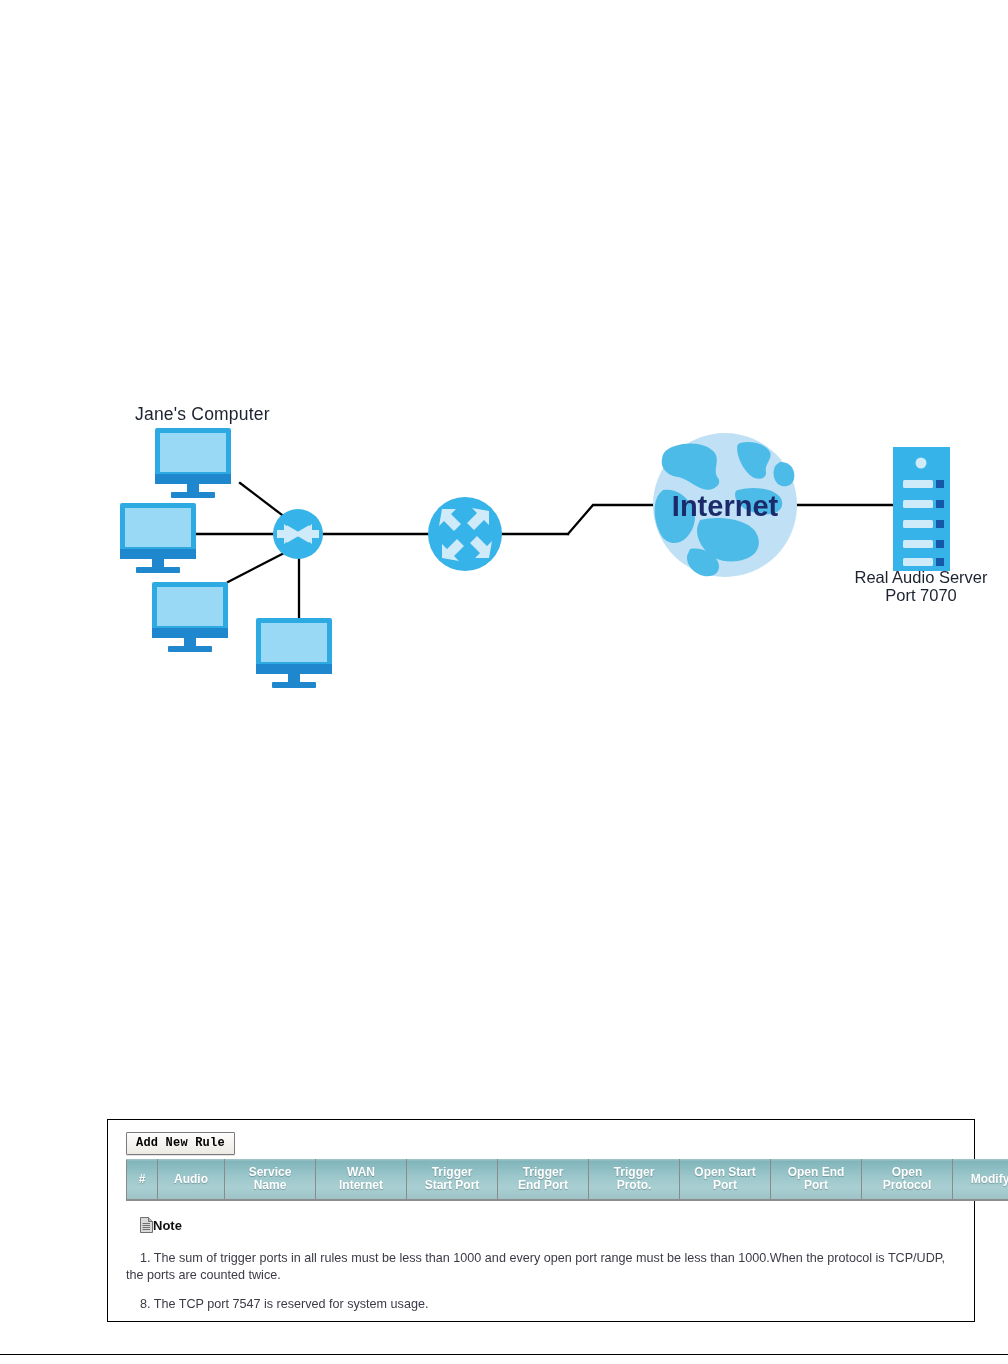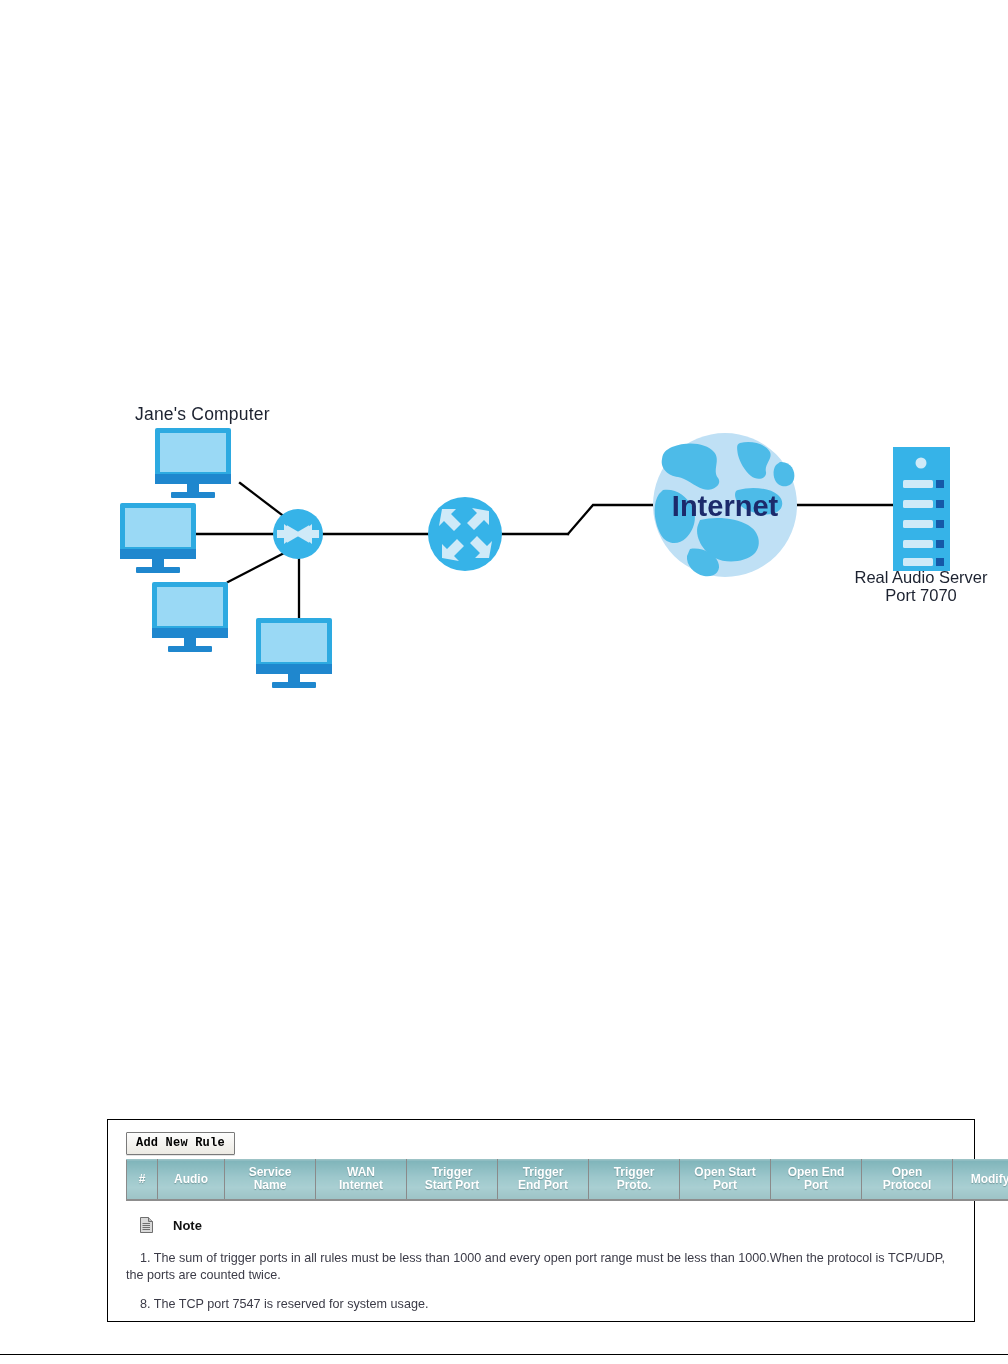--- a/index.html
+++ b/index.html
@@ -82,21 +82,21 @@
 
   #note-block {
     position: absolute;
     left: 18px;
     top: 97px;
     width: 825px;
   }
   #note-header {
     display: flex;
     align-items: center;
-    gap: 20px;
+    gap: 0;
     margin-left: 14px;
     margin-bottom: 17px;
   }
   #note-label {
     font-family: "Liberation Sans", sans-serif;
     font-size: 13px;
     font-weight: bold;
     color: #111111;
   }
   .note-line {

